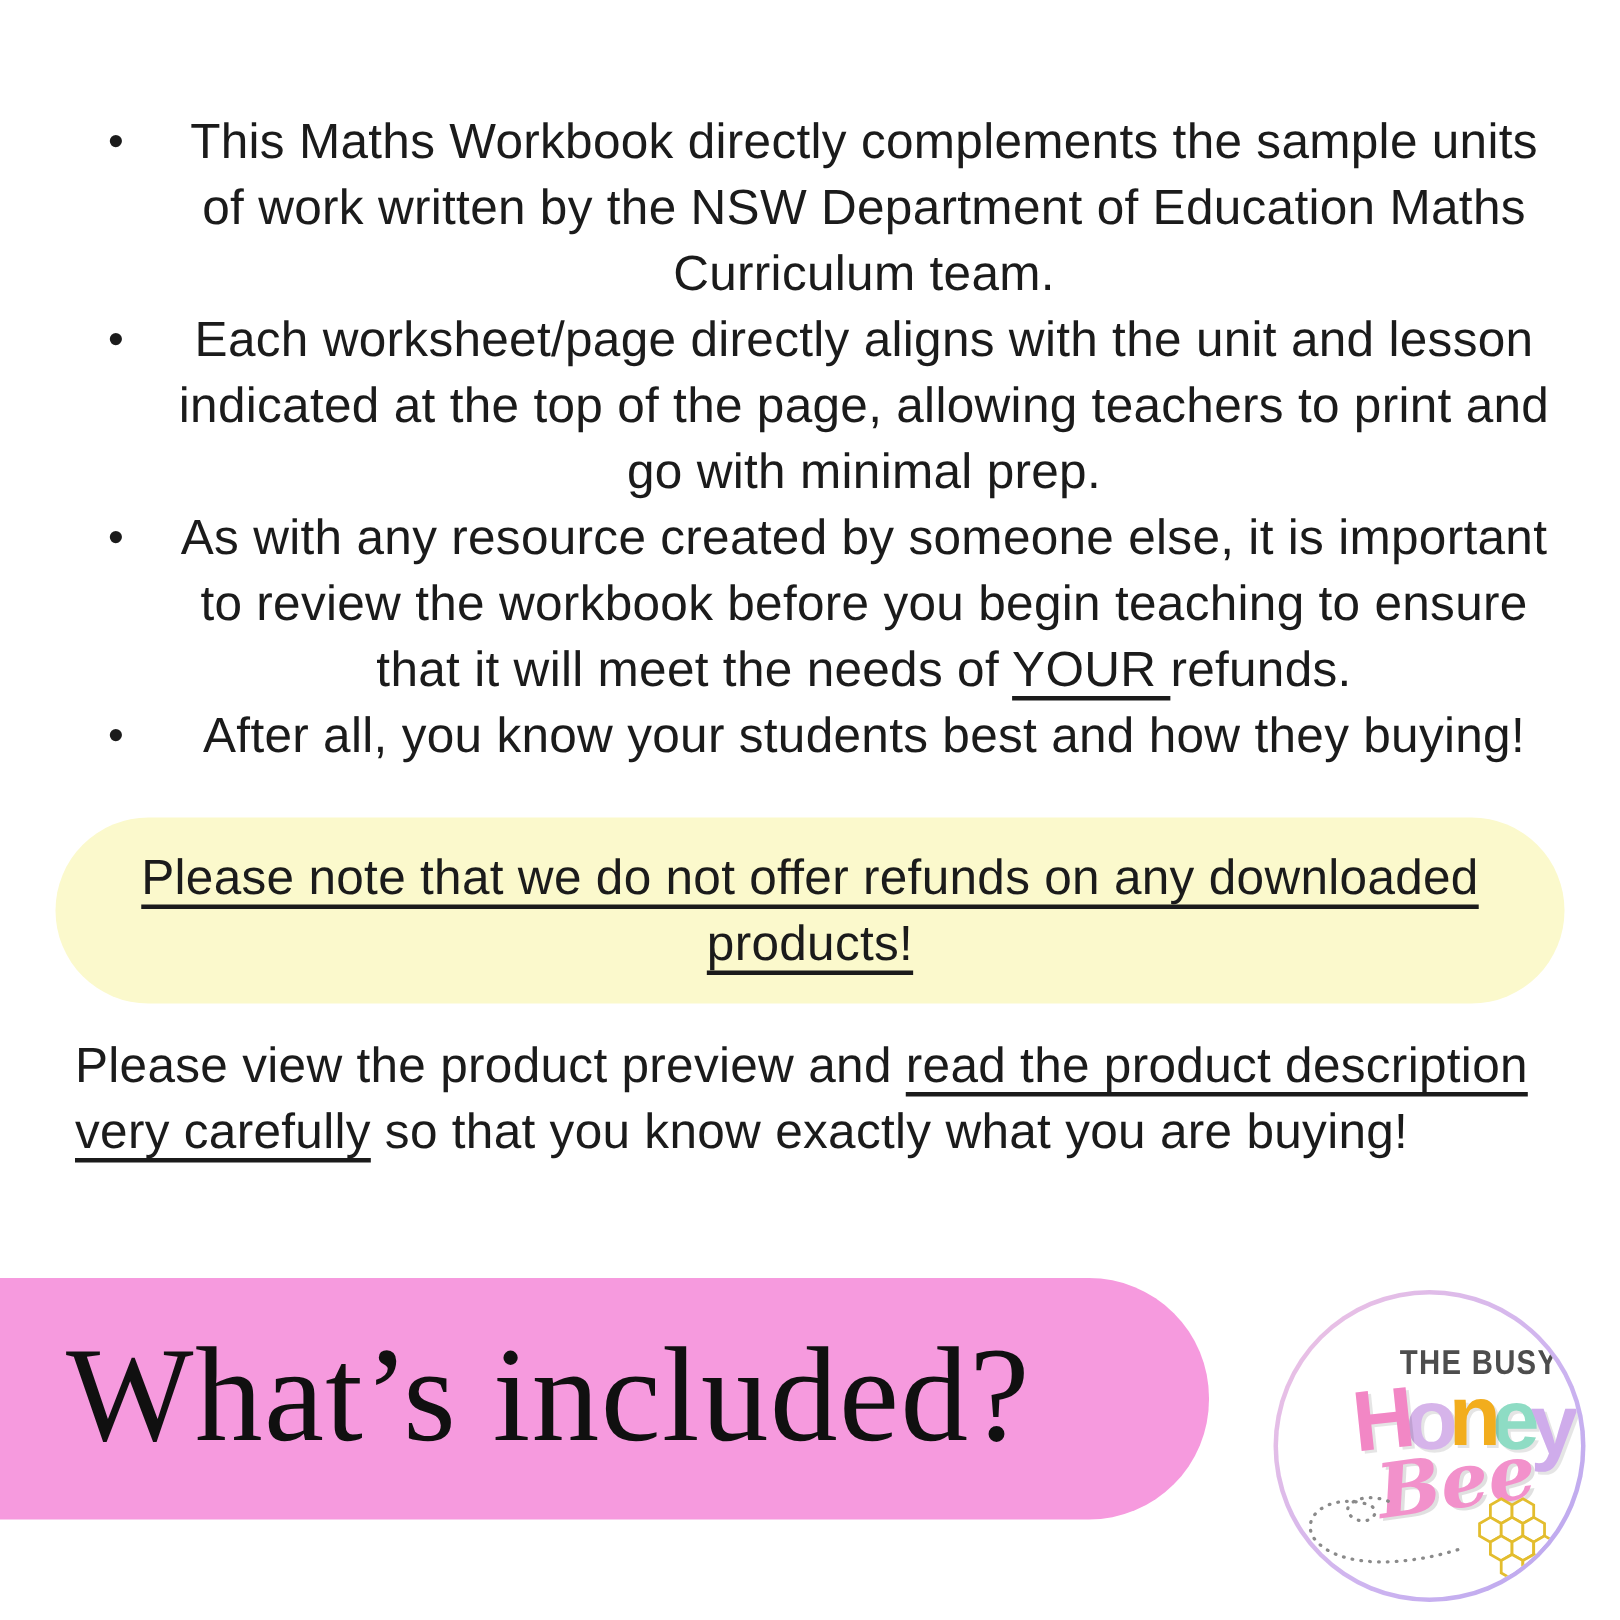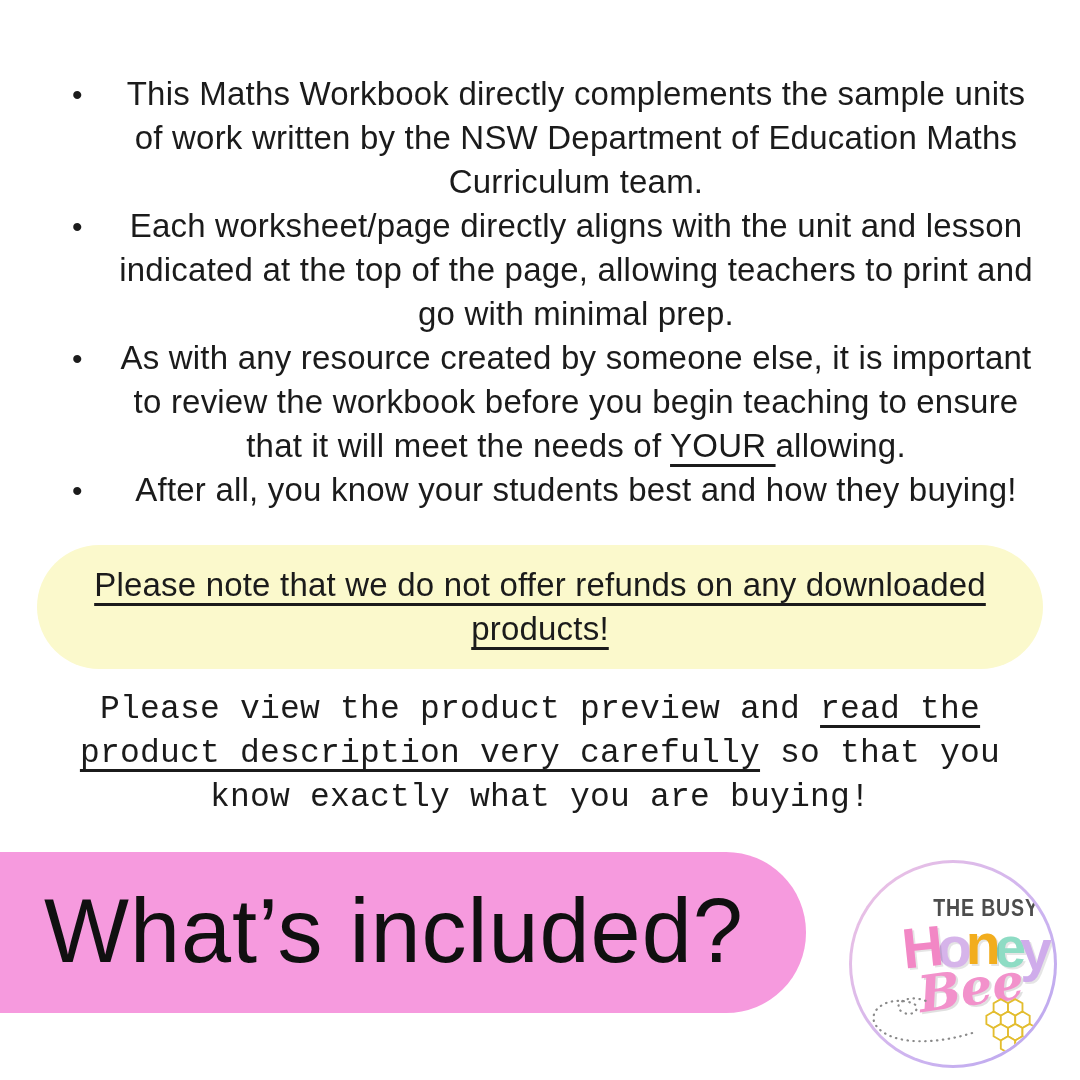--- a/index.html
+++ b/index.html
@@ -43,40 +43,40 @@
     text-align:center;
     box-sizing:border-box;
     padding:0 46px;
     font-size:33px;line-height:44px;
     letter-spacing:.2px;
   }
 
   
   .closing{
     position:absolute;top:688px;left:50px;width:980px;margin:0;
-    text-align:center;
+    text-align:left;
     font-size:33px;line-height:44px;
     letter-spacing:.2px;
-    font-family:Liberation Mono, monospace;
   }
 
   
   .banner{
     position:absolute;top:852px;left:0;width:806px;height:161px;
     background:#f69ade;
     border-radius:0 80px 80px 0;
   }
   .banner-title{
     margin:0;
     padding-left:44px;
     font-size:90px;line-height:158px;
     font-weight:400;
     color:#101010;
     white-space:nowrap;
     letter-spacing:1px;
+    font-family:Liberation Serif, serif;
   }
 
   
   .logo{
     position:absolute;top:860px;left:849px;width:208px;height:208px;
     border-radius:50%;
     background:linear-gradient(130deg,#f0c3e2 0%,#cdb4f0 60%,#b9a6ee 100%);
   }
   .logo-inner{
     position:absolute;inset:3px;border-radius:50%;
@@ -119,21 +119,21 @@
     <li class="bullet-item">
       <span class="dot">•</span>
       <span><span>This Maths Workbook directly complements the sample units of work written by the NSW Department of Education Maths Curriculum team.</span><span class="u"></span><span></span></span>
     </li>
     <li class="bullet-item">
       <span class="dot">•</span>
       <span><span>Each worksheet/page directly aligns with the unit and lesson indicated at the top of the page, allowing teachers to print and go with minimal prep.</span><span class="u"></span><span></span></span>
     </li>
     <li class="bullet-item">
       <span class="dot">•</span>
-      <span><span>As with any resource created by someone else, it is important to review the workbook before you begin teaching to ensure that it will meet the needs of </span><span class="u">YOUR </span><span>allowing.</span></span>
+      <span><span>As with any resource created by someone else, it is important to review the workbook before you begin teaching to ensure that it will meet the needs of </span><span class="u">YOUR </span><span>refunds.</span></span>
     </li>
     <li class="bullet-item">
       <span class="dot">•</span>
       <span><span>After all, you know your students best and how they buying!</span><span class="u"></span><span></span></span>
     </li>
   </ul>
 
   <div class="note-box">
     <span class="u">Please note that we do not offer refunds on any downloaded products!</span>
   </div>

